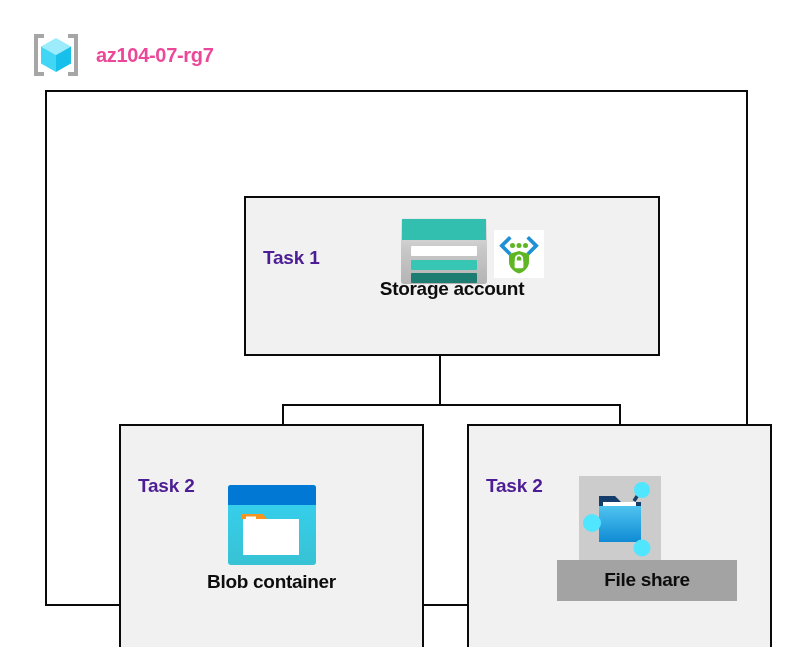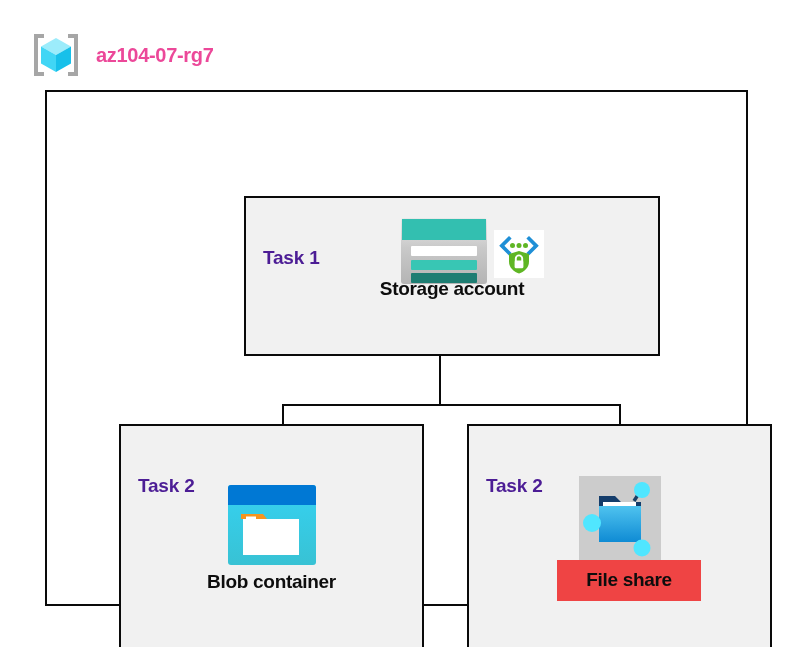--- a/index.html
+++ b/index.html
@@ -81,22 +81,22 @@
     color: #0d0d0d;
     white-space: nowrap;
     text-align: center;
     letter-spacing: -0.3px;
   }
   #storage-label { left: 0; right: 0; top: 80px; }
   #blob-label    { left: 0; right: 0; top: 145px; }
   #fileshare-label {
     left: 88px;
     top: 134px;
-    width: 144px;
-    background: #ef4444;
+    width: 180px;
+    background: #a3a3a3;
     padding: 9px 0 10px 0;
   }
 
   
   .conn { position: absolute; background: #0a0a0a; }
   #conn-stem    { left: 392px; top: 232px; width: 2px;  height: 82px; }
   #conn-bar     { left: 235px; top: 312px; width: 339px; height: 2px; }
   #conn-left    { left: 235px; top: 312px; width: 2px;  height: 82px; }
   #conn-right   { left: 572px; top: 312px; width: 2px;  height: 82px; }
 

